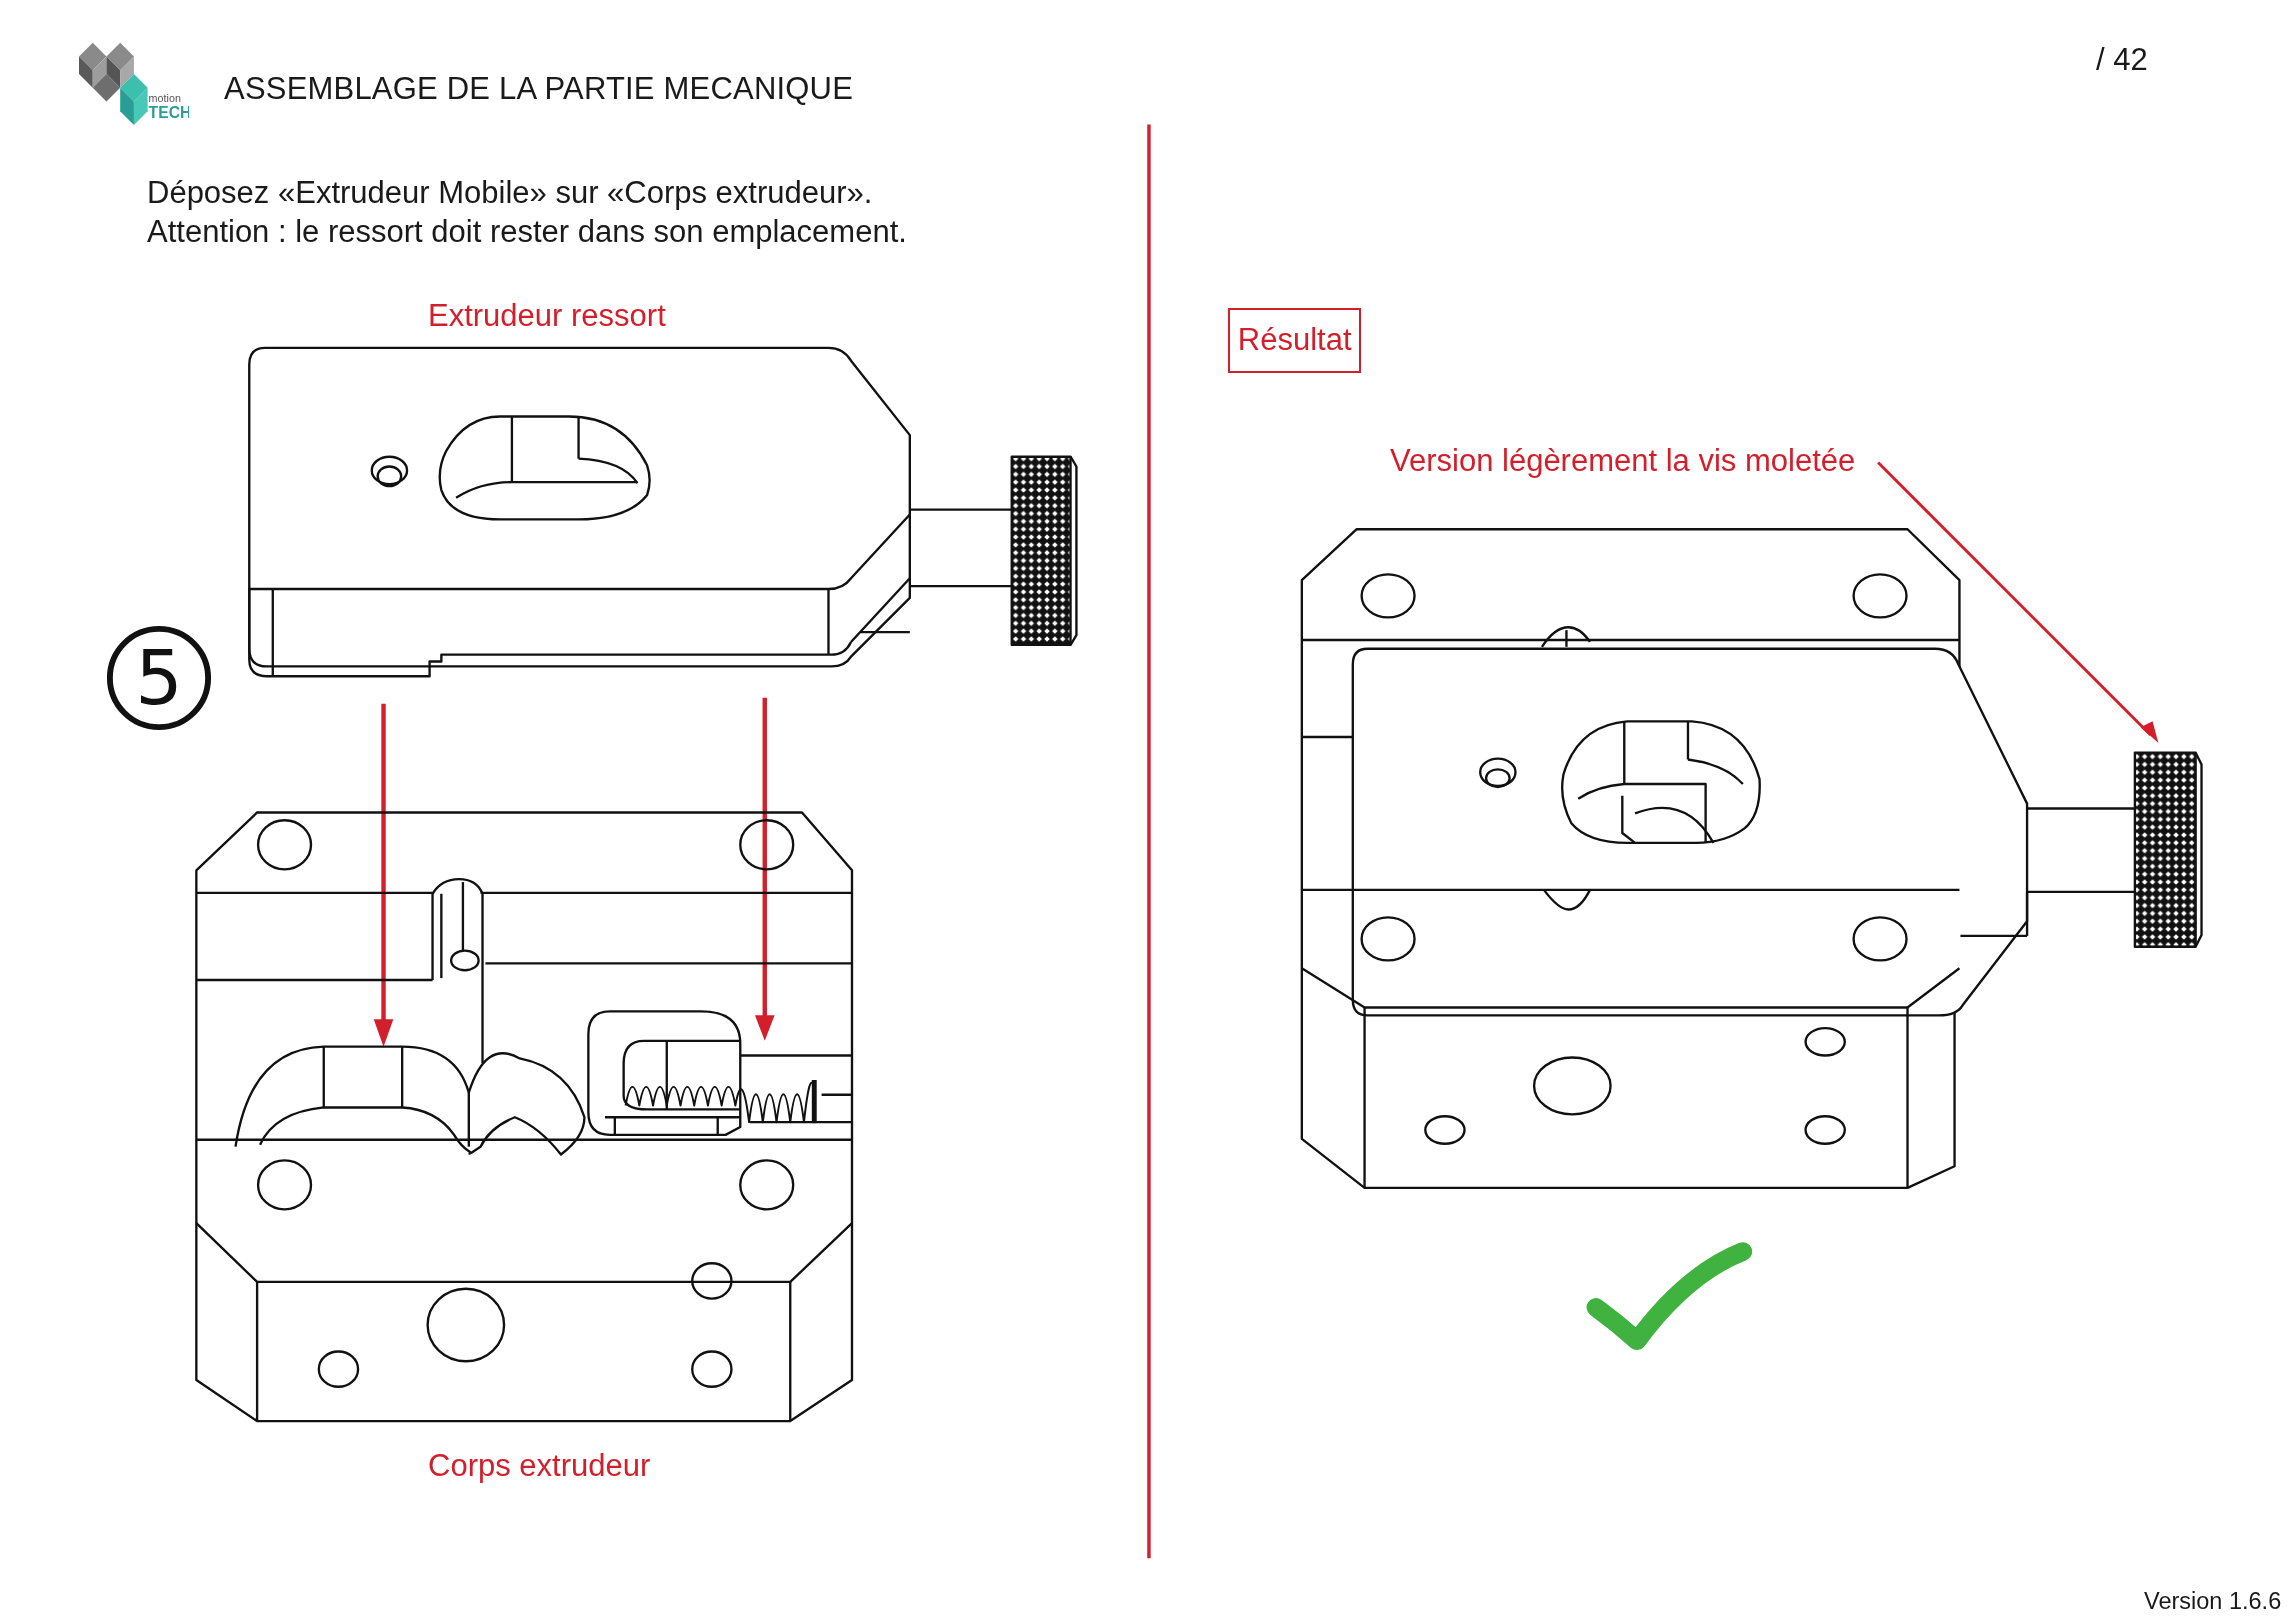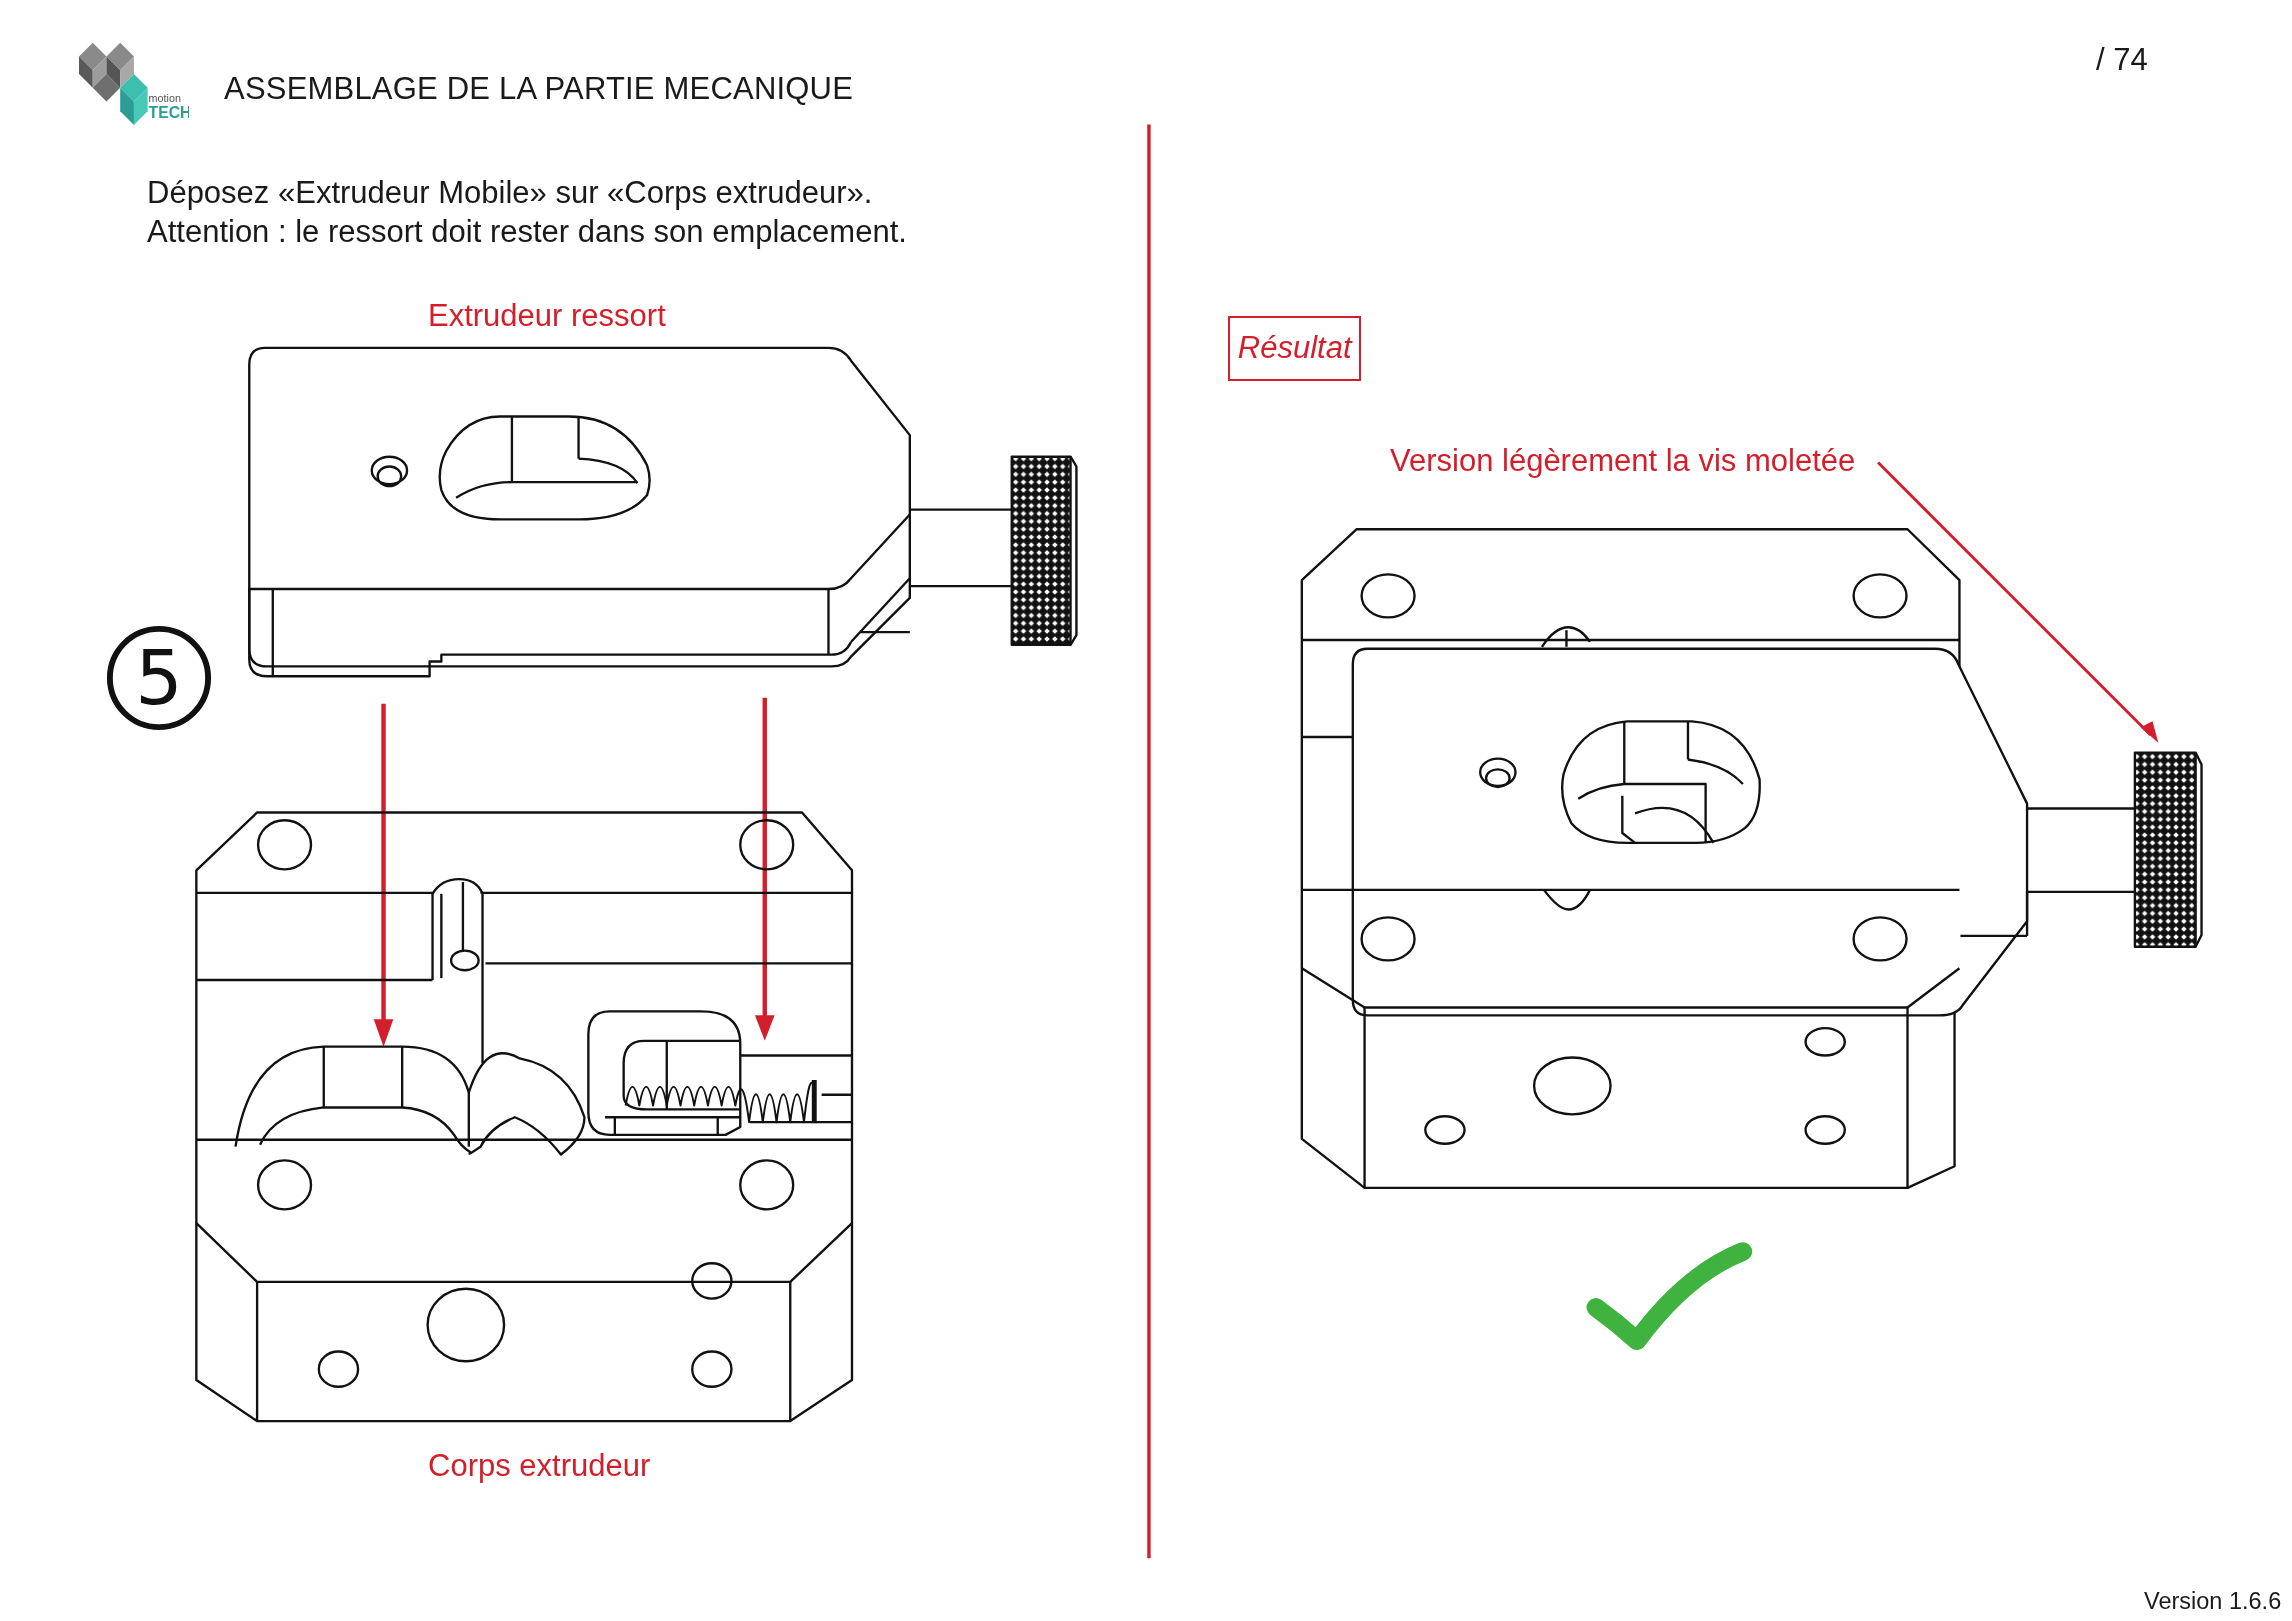--- a/index.html
+++ b/index.html
@@ -7,21 +7,21 @@
          font-family:"Liberation Sans", sans-serif; color:#1a1a1a; }
   .abs { position:absolute; }
   #logo { left:71px; top:27.4px; width:118px; height:102px;text-align:right; }
   #title { left:224px; top:71px; font-size:31px; font-weight:normal; letter-spacing:0.2px; white-space:nowrap; }
   #page-num { left:2096px; top:42px; font-size:31px; white-space:nowrap; }
   #instr { left:147px; top:173px; font-size:31px; line-height:39px; white-space:nowrap; }
   #version { right:11.8px; top:1588px; font-size:23.5px; white-space:nowrap; }
   .red-label { color:#d21f2b; font-size:31px; white-space:nowrap; }
   #lbl-mobile { left:428px; top:298px; }
   #lbl-corps { left:428px; top:1448px; }
-  #lbl-result { left:1228px; top:316px; border:2.9px solid #d21f2b; padding:9.8px 7.8px 11.8px 7.8px; line-height:39px;font-style:italic; }
+  #lbl-result { left:1228px; top:308px; border:2.9px solid #d21f2b; padding:9.8px 7.8px 11.8px 7.8px; line-height:39px; }
   #lbl-screw { left:1390px; top:443px; }
   #step { left:104px; top:623px; width:110px; height:110px; }
   #drawing { left:0; top:0; width:2293px; height:1621px; pointer-events:none; }
 </style>
 </head>
 <body>
 
 <div id="logo" class="abs">
   <svg width="118" height="102" viewBox="0 0 120 104">
     <polygon points="8,30 22,16 36,30 22,44" fill="#8a8a8a"></polygon>
@@ -33,21 +33,21 @@
     <polygon points="22,62 36,48 50,62 36,76" fill="#6e6e6e"></polygon>
     <polygon points="50,62 64,48 78,62 64,76" fill="#3dbfae"></polygon>
     <polygon points="50,62 64,76 64,100 50,86" fill="#2a9e95"></polygon>
     <polygon points="64,76 78,62 78,86 64,100" fill="#48c9b7"></polygon>
     <text x="79" y="76" font-size="11" fill="#555" font-family="Liberation Sans, sans-serif">motion</text>
     <text x="79" y="93" font-size="16" font-weight="bold" fill="#2a9e95" font-family="Liberation Sans, sans-serif">TECH</text>
   </svg>
 </div>
 
 <div id="title" class="abs">ASSEMBLAGE DE LA PARTIE MECANIQUE</div>
-<div id="page-num" class="abs">/ 74</div>
+<div id="page-num" class="abs">/ 42</div>
 
 <div id="instr" class="abs">
   <div>Déposez «Extrudeur Mobile» sur «Corps extrudeur».</div>
   <div>Attention : le ressort doit rester dans son emplacement.</div>
 </div>
 
 <svg id="drawing" class="abs" viewBox="0 0 2339 1654" fill="none" stroke="#111" stroke-width="2.4" stroke-linejoin="round">
   <defs>
     <pattern id="knurl" width="8" height="8" patternUnits="userSpaceOnUse">
       <rect width="8" height="8" fill="#111"></rect>

